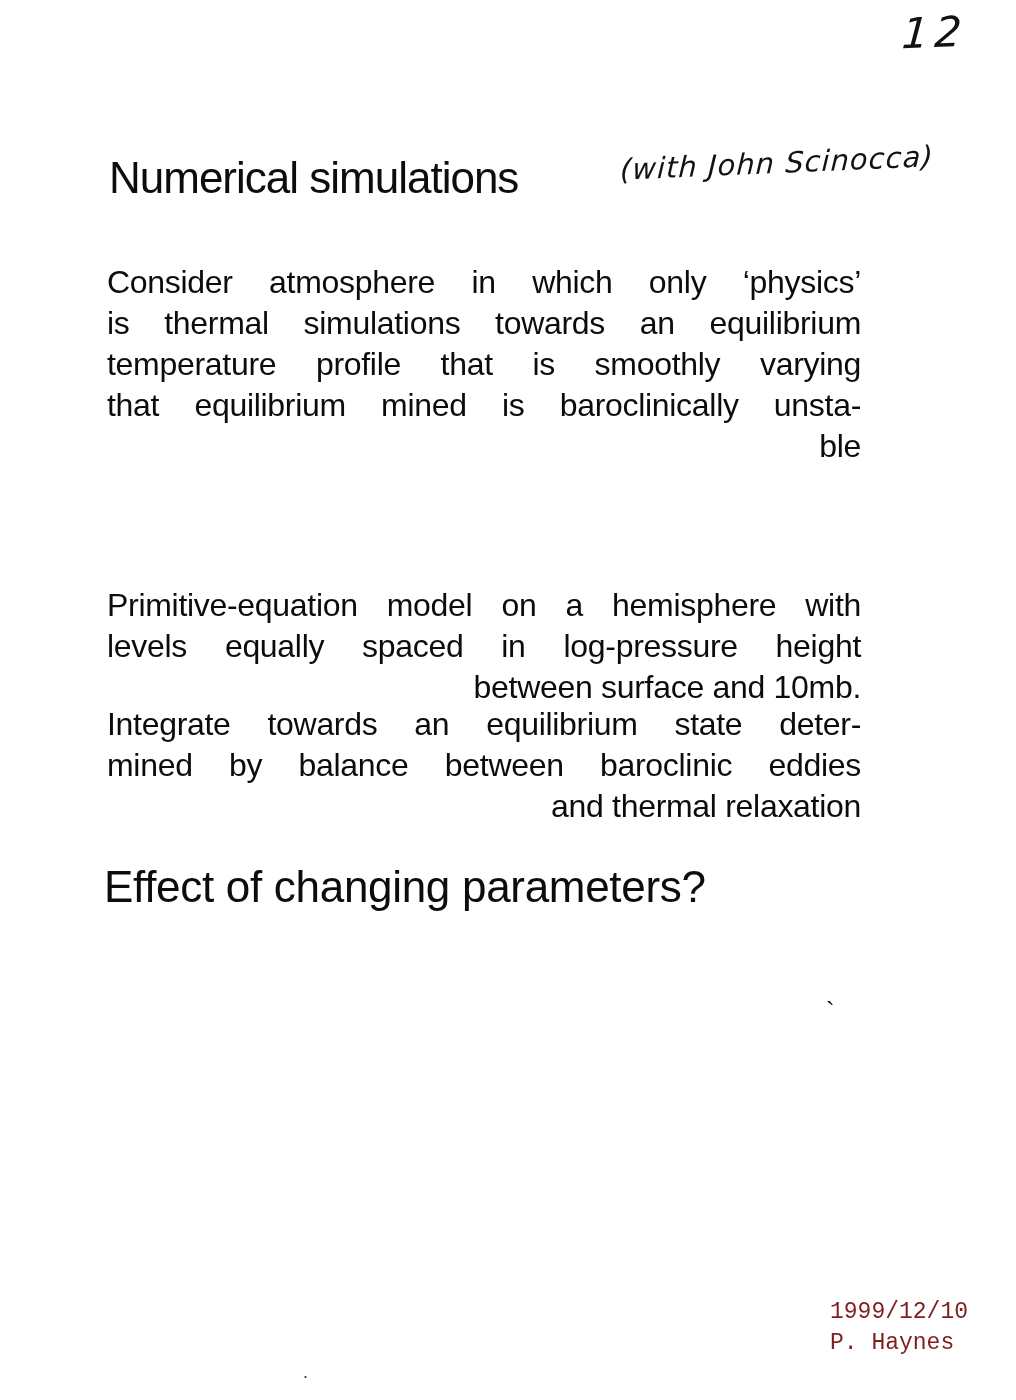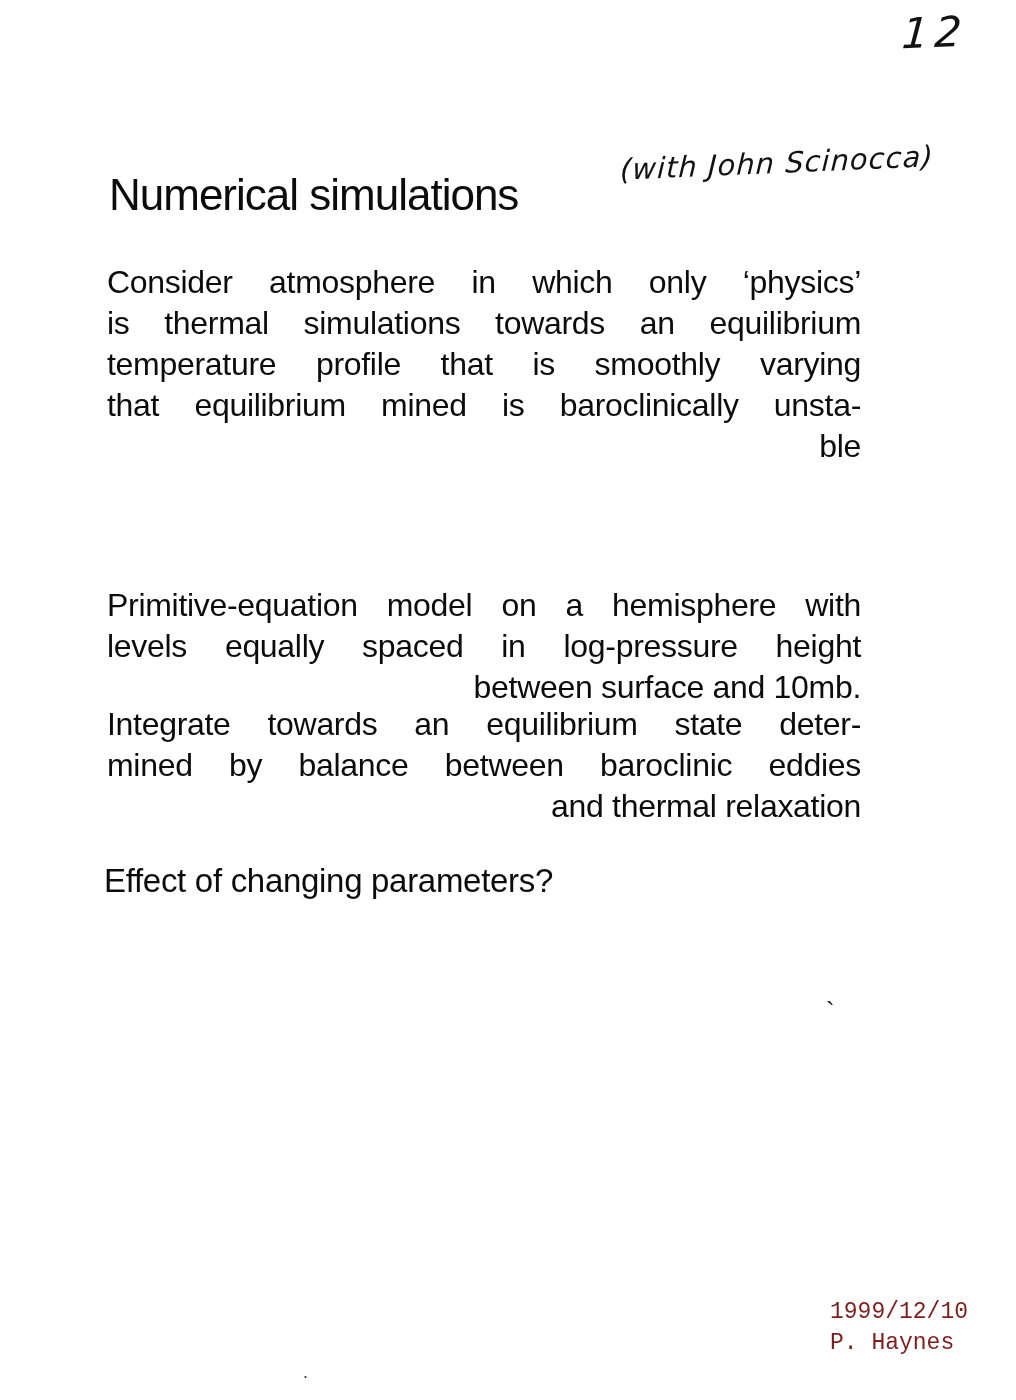--- a/index.html
+++ b/index.html
@@ -22,37 +22,37 @@
     font-size:42px;letter-spacing:6px;
     transform:rotate(-2deg) skewX(-6deg);
   }
   .annotation{
     position:absolute;left:620px;top:146px;
     font-size:29px;letter-spacing:1px;white-space:nowrap;
     transform:rotate(-2.5deg) skewX(-5deg);
   }
   
   .title{
-    position:absolute;left:109px;top:170px;
+    position:absolute;left:109px;top:153px;
     font-size:44px;letter-spacing:-1px;
     font-weight:500;
   }
   
   .para{
     position:absolute;left:107px;width:754px;
     font-size:32px;line-height:41px;letter-spacing:-0.3px;
   }
   .p1{top:262px;}
   .p2{top:546px;margin-top:39px;}
   .p3{top:704px;}
   .jline{text-align:justify;text-align-last:justify;}
   .lline{text-align:right;}
   .question{
     position:absolute;left:104px;top:862px;
-    font-size:33px;letter-spacing:-0.3px;
+    font-size:44px;letter-spacing:-0.3px;
   }
   
   .bullets{position:absolute;left:133px;top:964px;width:760px;}
   .bullet-item{
     display:flex;align-items:flex-start;
     margin-bottom:63px;
     font-size:32px;line-height:41px;letter-spacing:-0.3px;
   }
   .bullet-dot{
     width:14px;height:14px;border-radius:50%;

